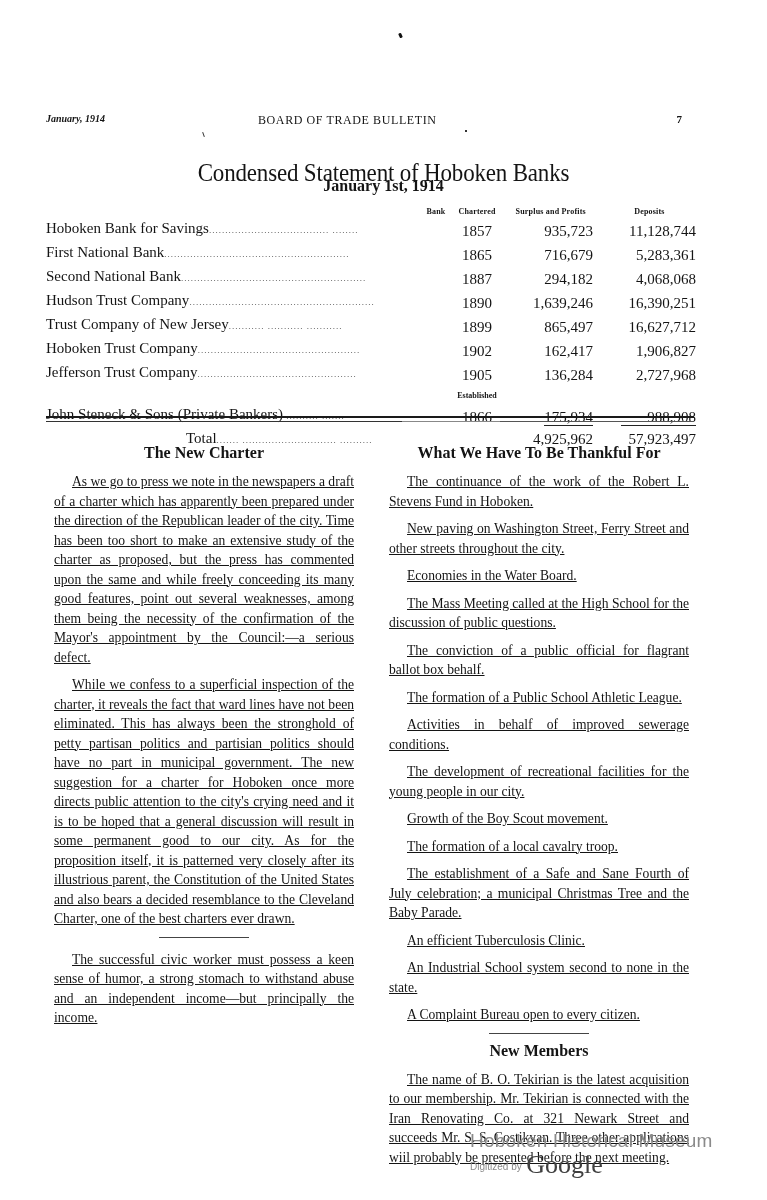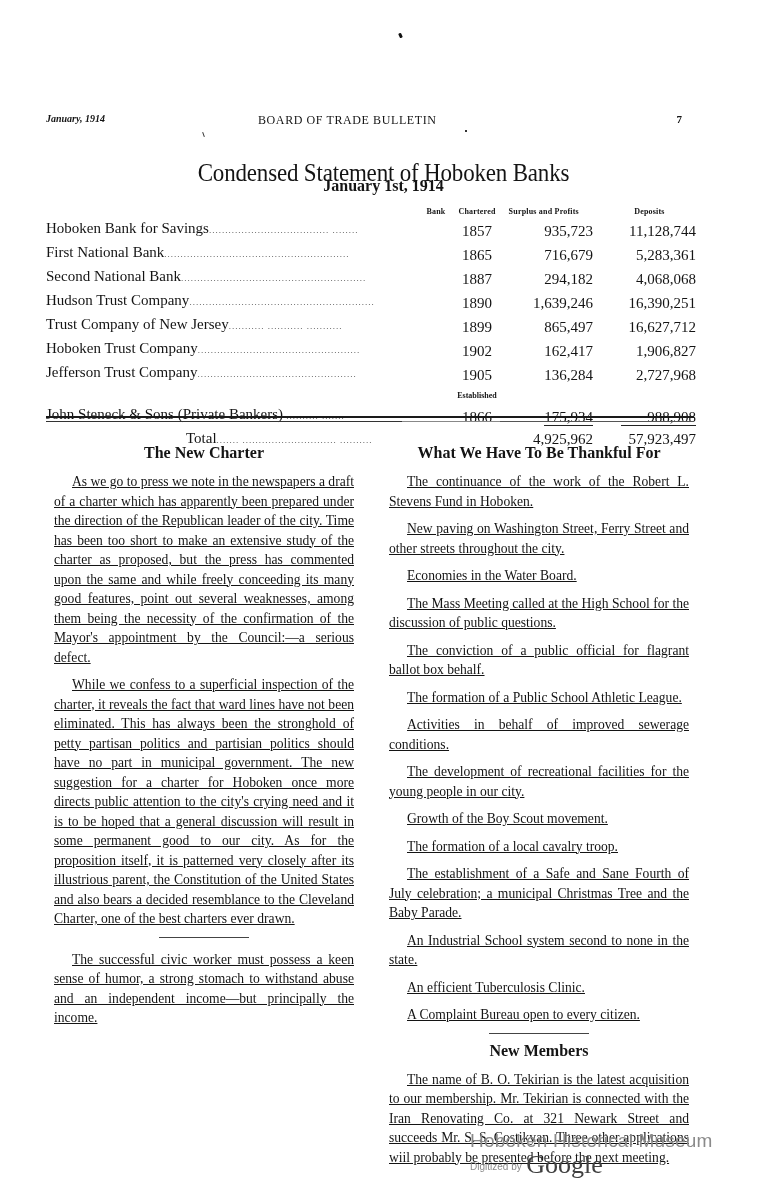--- a/index.html
+++ b/index.html
@@ -55,21 +55,21 @@
 <div class="tick2"></div>
 
 <h1 class="main-title">Condensed Statement of Hoboken Banks</h1>
 <div class="subtitle">January 1st, 1914</div>
 
 <table class="banks">
   <thead>
     <tr>
       <th class="col-bank" style="text-align:right;">Bank</th>
       <th class="col-chart">Chartered</th>
-      <th class="col-surplus" style="text-align:left;margin-top:48px;">Surplus and Profits</th>
+      <th class="col-surplus" style="text-align:center;margin-top:48px;">Surplus and Profits</th>
       <th class="col-dep" style="text-align:center;">Deposits</th>
     </tr>
   </thead>
   <tbody id="bank-rows">
       <tr>
         <td class="col-bank"><span class="bank-name"><span>Hoboken Bank for Savings</span><span class="dots">..................................... ........</span></span></td>
         <td class="col-chart">1857</td>
         <td class="col-surplus">935,723</td>
         <td class="col-dep">11,128,744</td>
       </tr>
@@ -150,22 +150,22 @@
       <p>New paving on Washington Street, Ferry Street and other streets throughout the city.</p>
       <p>Economies in the Water Board.</p>
       <p>The Mass Meeting called at the High School for the discussion of public questions.</p>
       <p>The conviction of a public official for flagrant ballot box behalf.</p>
       <p>The formation of a Public School Athletic League.</p>
       <p>Activities in behalf of improved sewerage conditions.</p>
       <p>The development of recreational facilities for the young people in our city.</p>
       <p>Growth of the Boy Scout movement.</p>
       <p>The formation of a local cavalry troop.</p>
       <p>The establishment of a Safe and Sane Fourth of July celebration; a municipal Christmas Tree and the Baby Parade.</p>
+      <p>An efficient Tuberculosis Clinic.</p>
       <p>An Industrial School system second to none in the state.</p>
-      <p>An efficient Tuberculosis Clinic.</p>
       <p>A Complaint Bureau open to every citizen.</p>
     </div>
   <div class="short-rule r"></div>
   <h2>New Members</h2>
   <p>The name of B. O. Tekirian is the latest acquisition to our membership. Mr. Tekirian is connected with the Iran Renovating Co. at 321 Newark Street and succeeds Mr. S. S. Costikyan. Three other applications wiil probably be presented before the next meeting.</p>
 </div>
 
 <div class="watermark">
   <div class="wm-line1">Hoboken Historical Museum</div>
   <div class="wm-line2">

